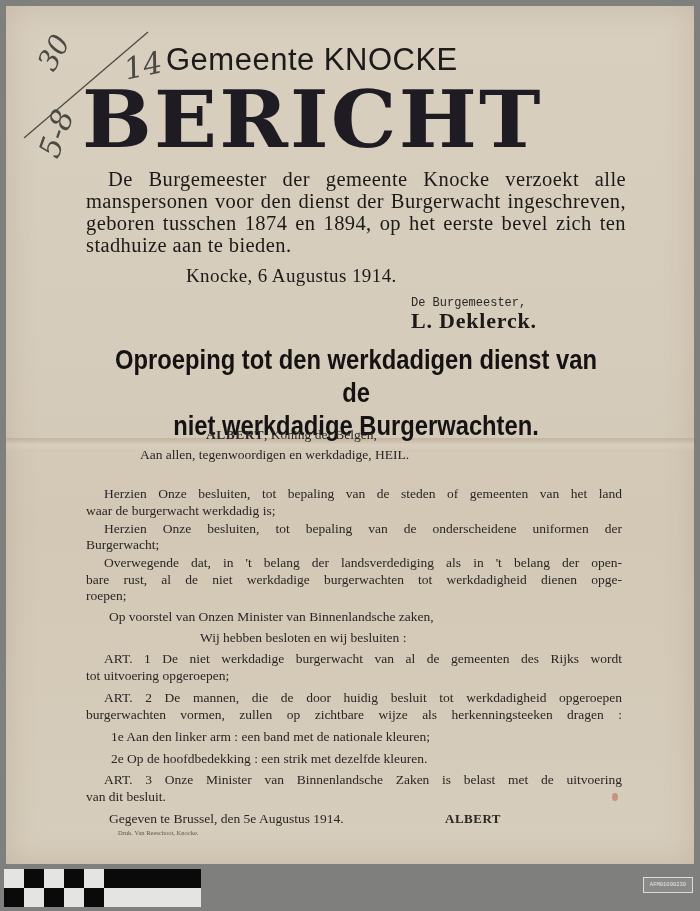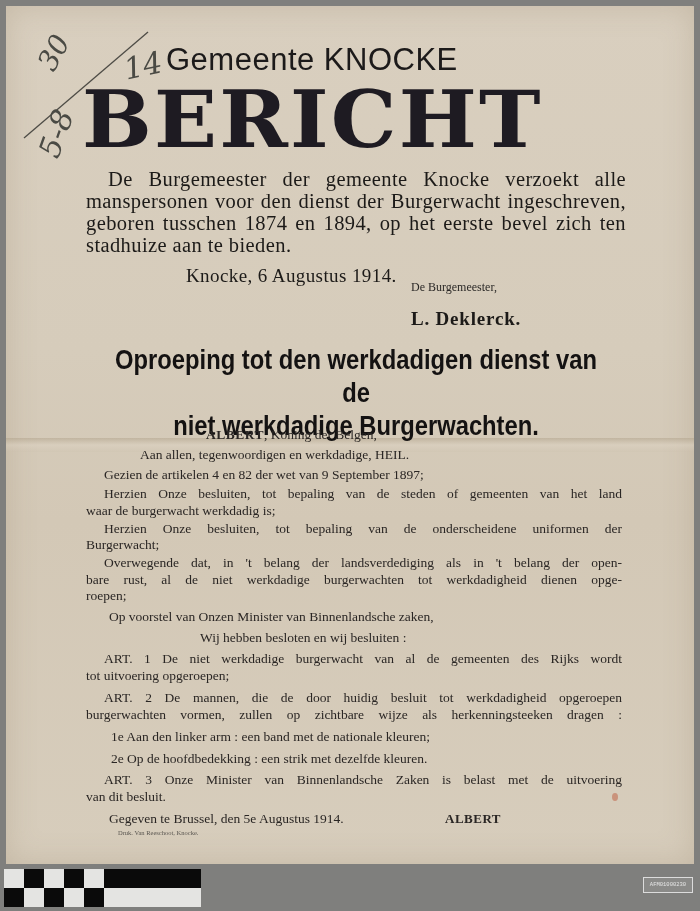--- a/index.html
+++ b/index.html
@@ -79,31 +79,31 @@
     .place-date {
       position: absolute;
       left: 180px; top: 259px;
       font-family: "Liberation Serif", serif;
       font-size: 19px;
       color: #1c1a18;
       letter-spacing: 0.4px;
     }
     .mayor-title {
       position: absolute;
-      left: 405px; top: 274px;
-      font-family: Liberation Serif, serif;
+      left: 405px; top: 290px;
+      font-family: Liberation Mono, monospace;
       font-size: 12px;
       color: #2a2826;
     }
     .mayor-name {
       position: absolute;
       left: 405px; top: 302px;
       font-family: "Liberation Serif", serif;
       font-weight: bold;
-      font-size: 19px;
+      font-size: 22px;
       color: #1c1a18;
       letter-spacing: 0.8px;
     }
     .headline {
       position: absolute;
       left: 70px; top: 338px;
       width: 560px;
       text-align: center;
       font-family: "Liberation Sans", sans-serif;
       font-weight: bold;
@@ -218,21 +218,20 @@
   <div class="headline">
     <div>Oproeping tot den werkdadigen dienst van de</div>
     <div>niet werkdadige Burgerwachten.</div>
   </div>
 
   <div class="king-line">
     <b>ALBERT</b><span>, Koning der Belgen,</span>
   </div>
   <div class="greeting">Aan allen, tegenwoordigen en werkdadige, HEIL.</div>
 
-  <div class="line" style="left:98px;top:461px;">Gezien de artikelen 4 en 82 der wet van 9 September 1897;</div>
   <div class="line just" style="left:98px;top:480px;width:518px;">Herzien Onze besluiten, tot bepaling van de steden of gemeenten van het land</div>
   <div class="line" style="left:80px;top:497px;">waar de burgerwacht werkdadig is;</div>
   <div class="line just" style="left:98px;top:515px;width:518px;">Herzien Onze besluiten, tot bepaling van de onderscheidene uniformen der</div>
   <div class="line" style="left:80px;top:531px;">Burgerwacht;</div>
   <div class="line just" style="left:98px;top:549px;width:518px;">Overwegende dat, in 't belang der landsverdediging als in 't belang der open-</div>
   <div class="line just" style="left:80px;top:566px;width:536px;">bare rust, al de niet werkdadige burgerwachten tot werkdadigheid dienen opge-</div>
   <div class="line" style="left:80px;top:582px;">roepen;</div>
   <div class="line" style="left:103px;top:603px;">Op voorstel van Onzen Minister van Binnenlandsche zaken,</div>
 
   <div class="line" style="left:194px;top:624px;">Wij hebben besloten en wij besluiten :</div>

